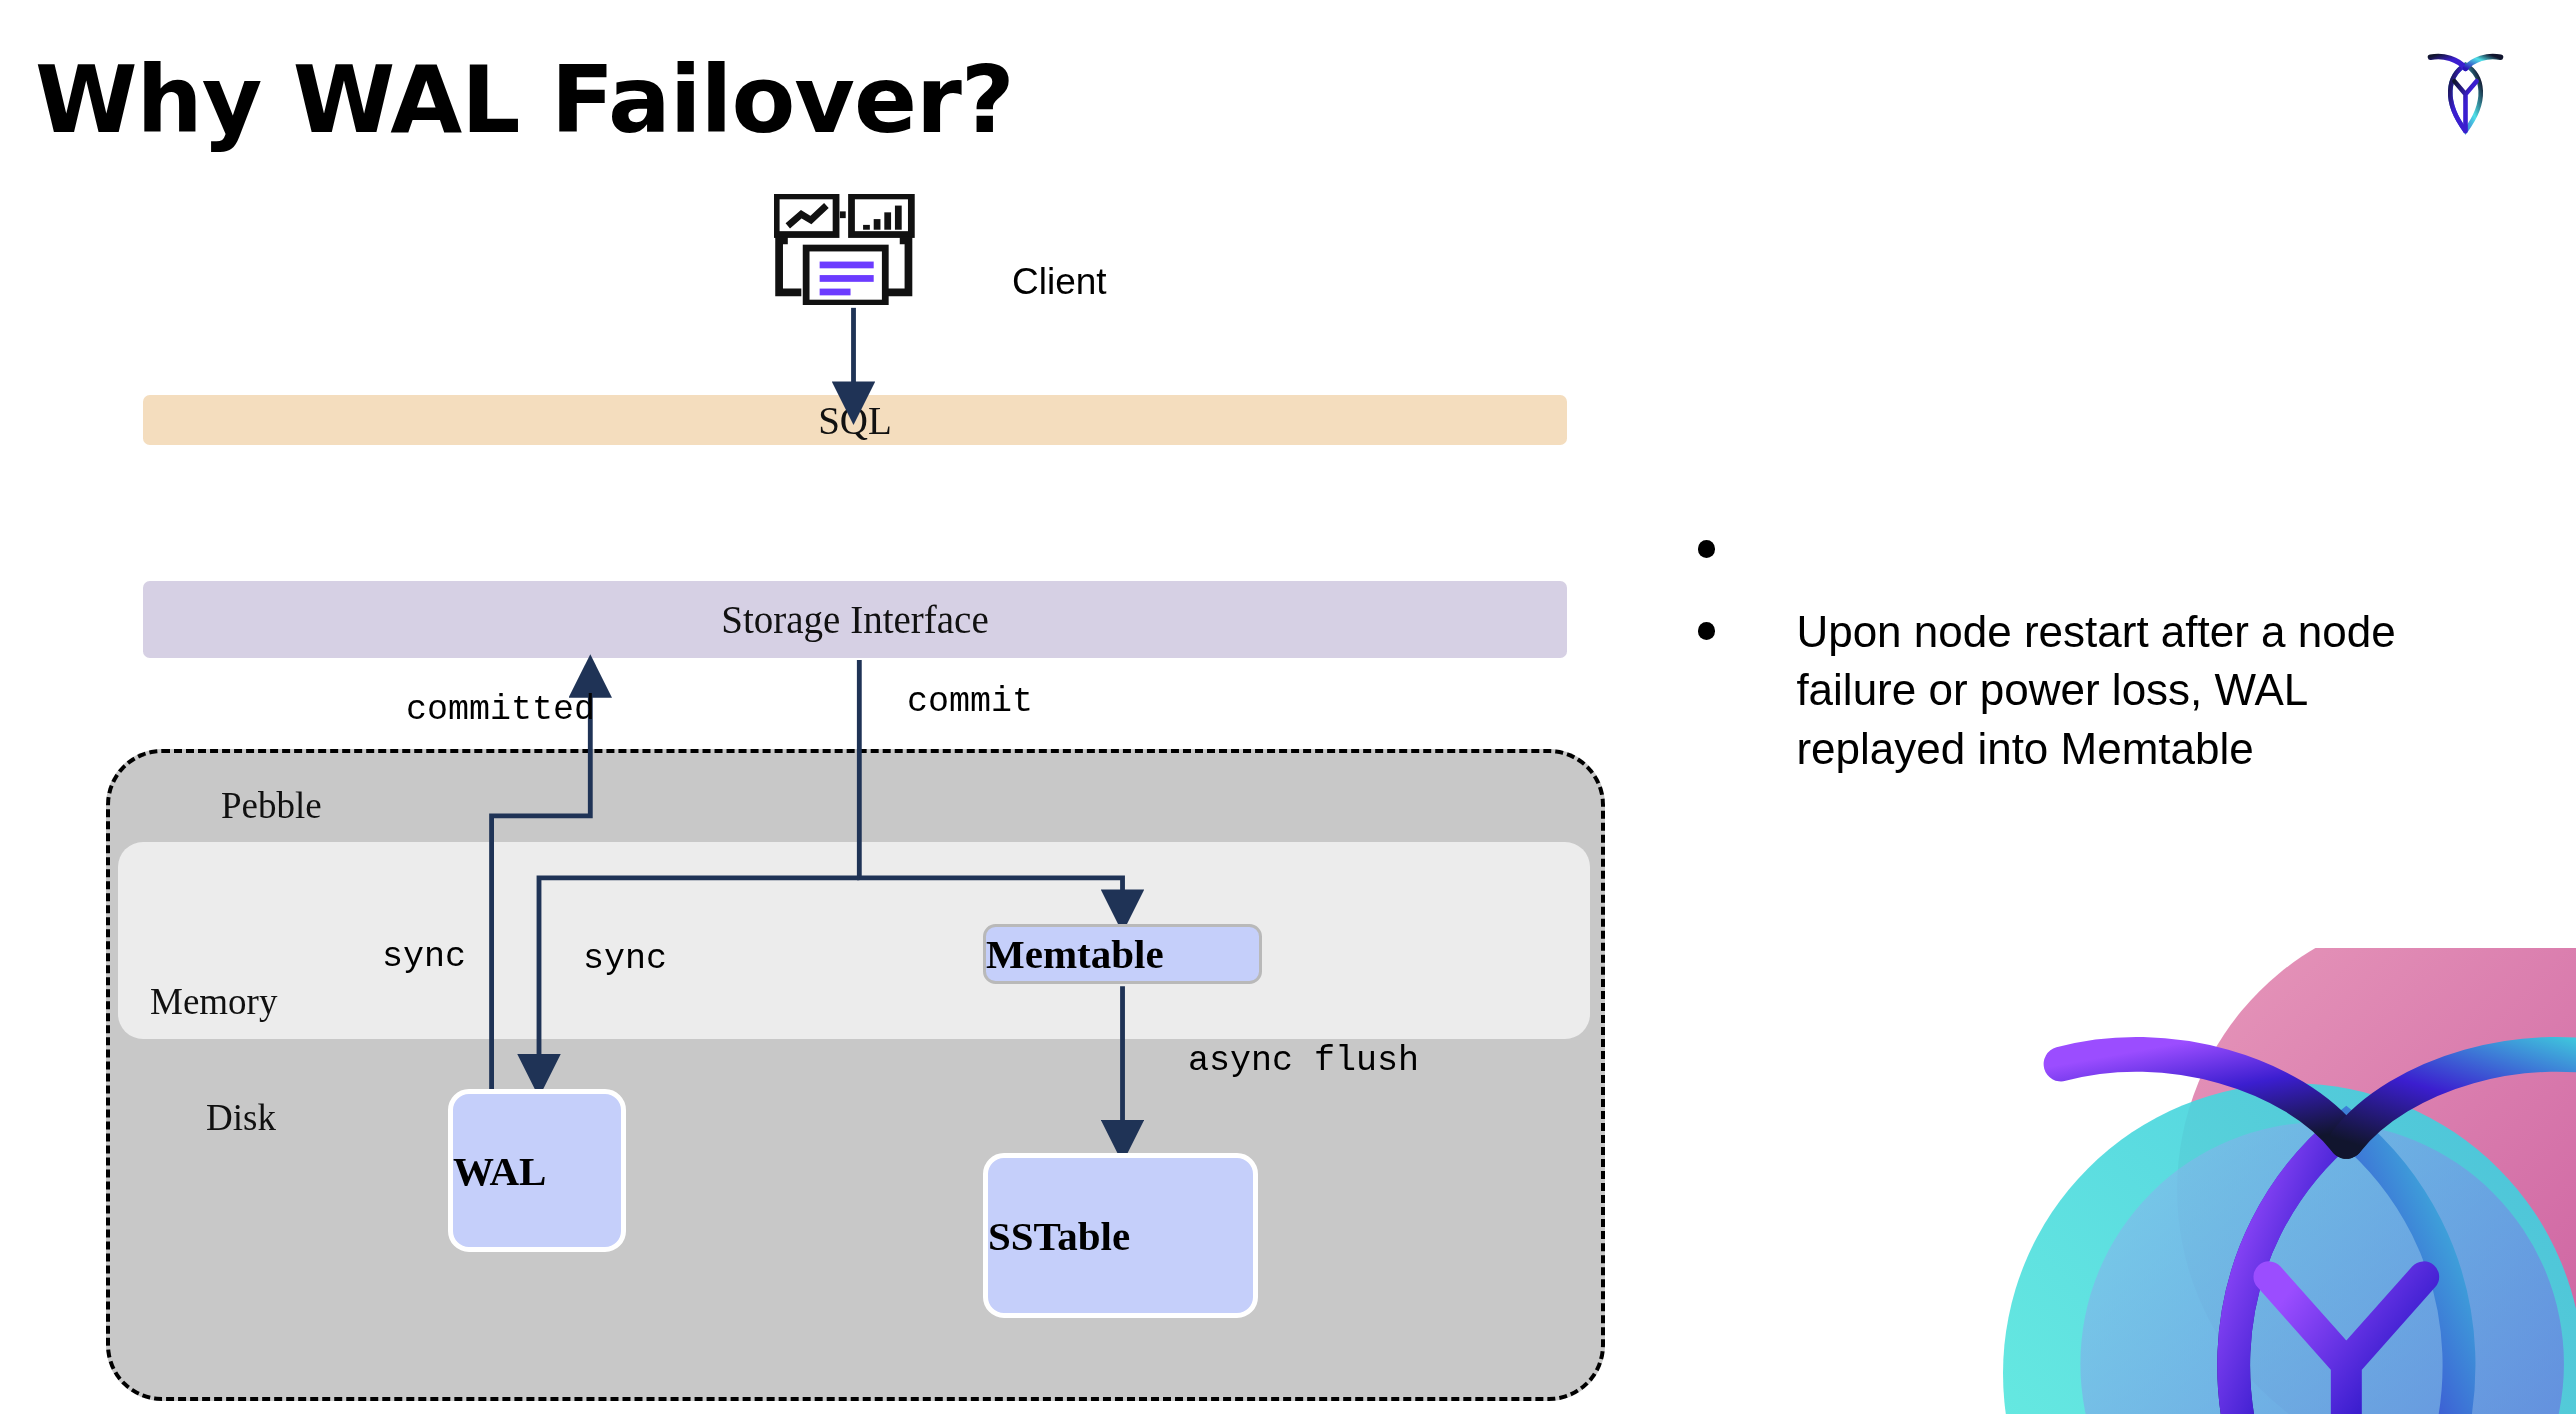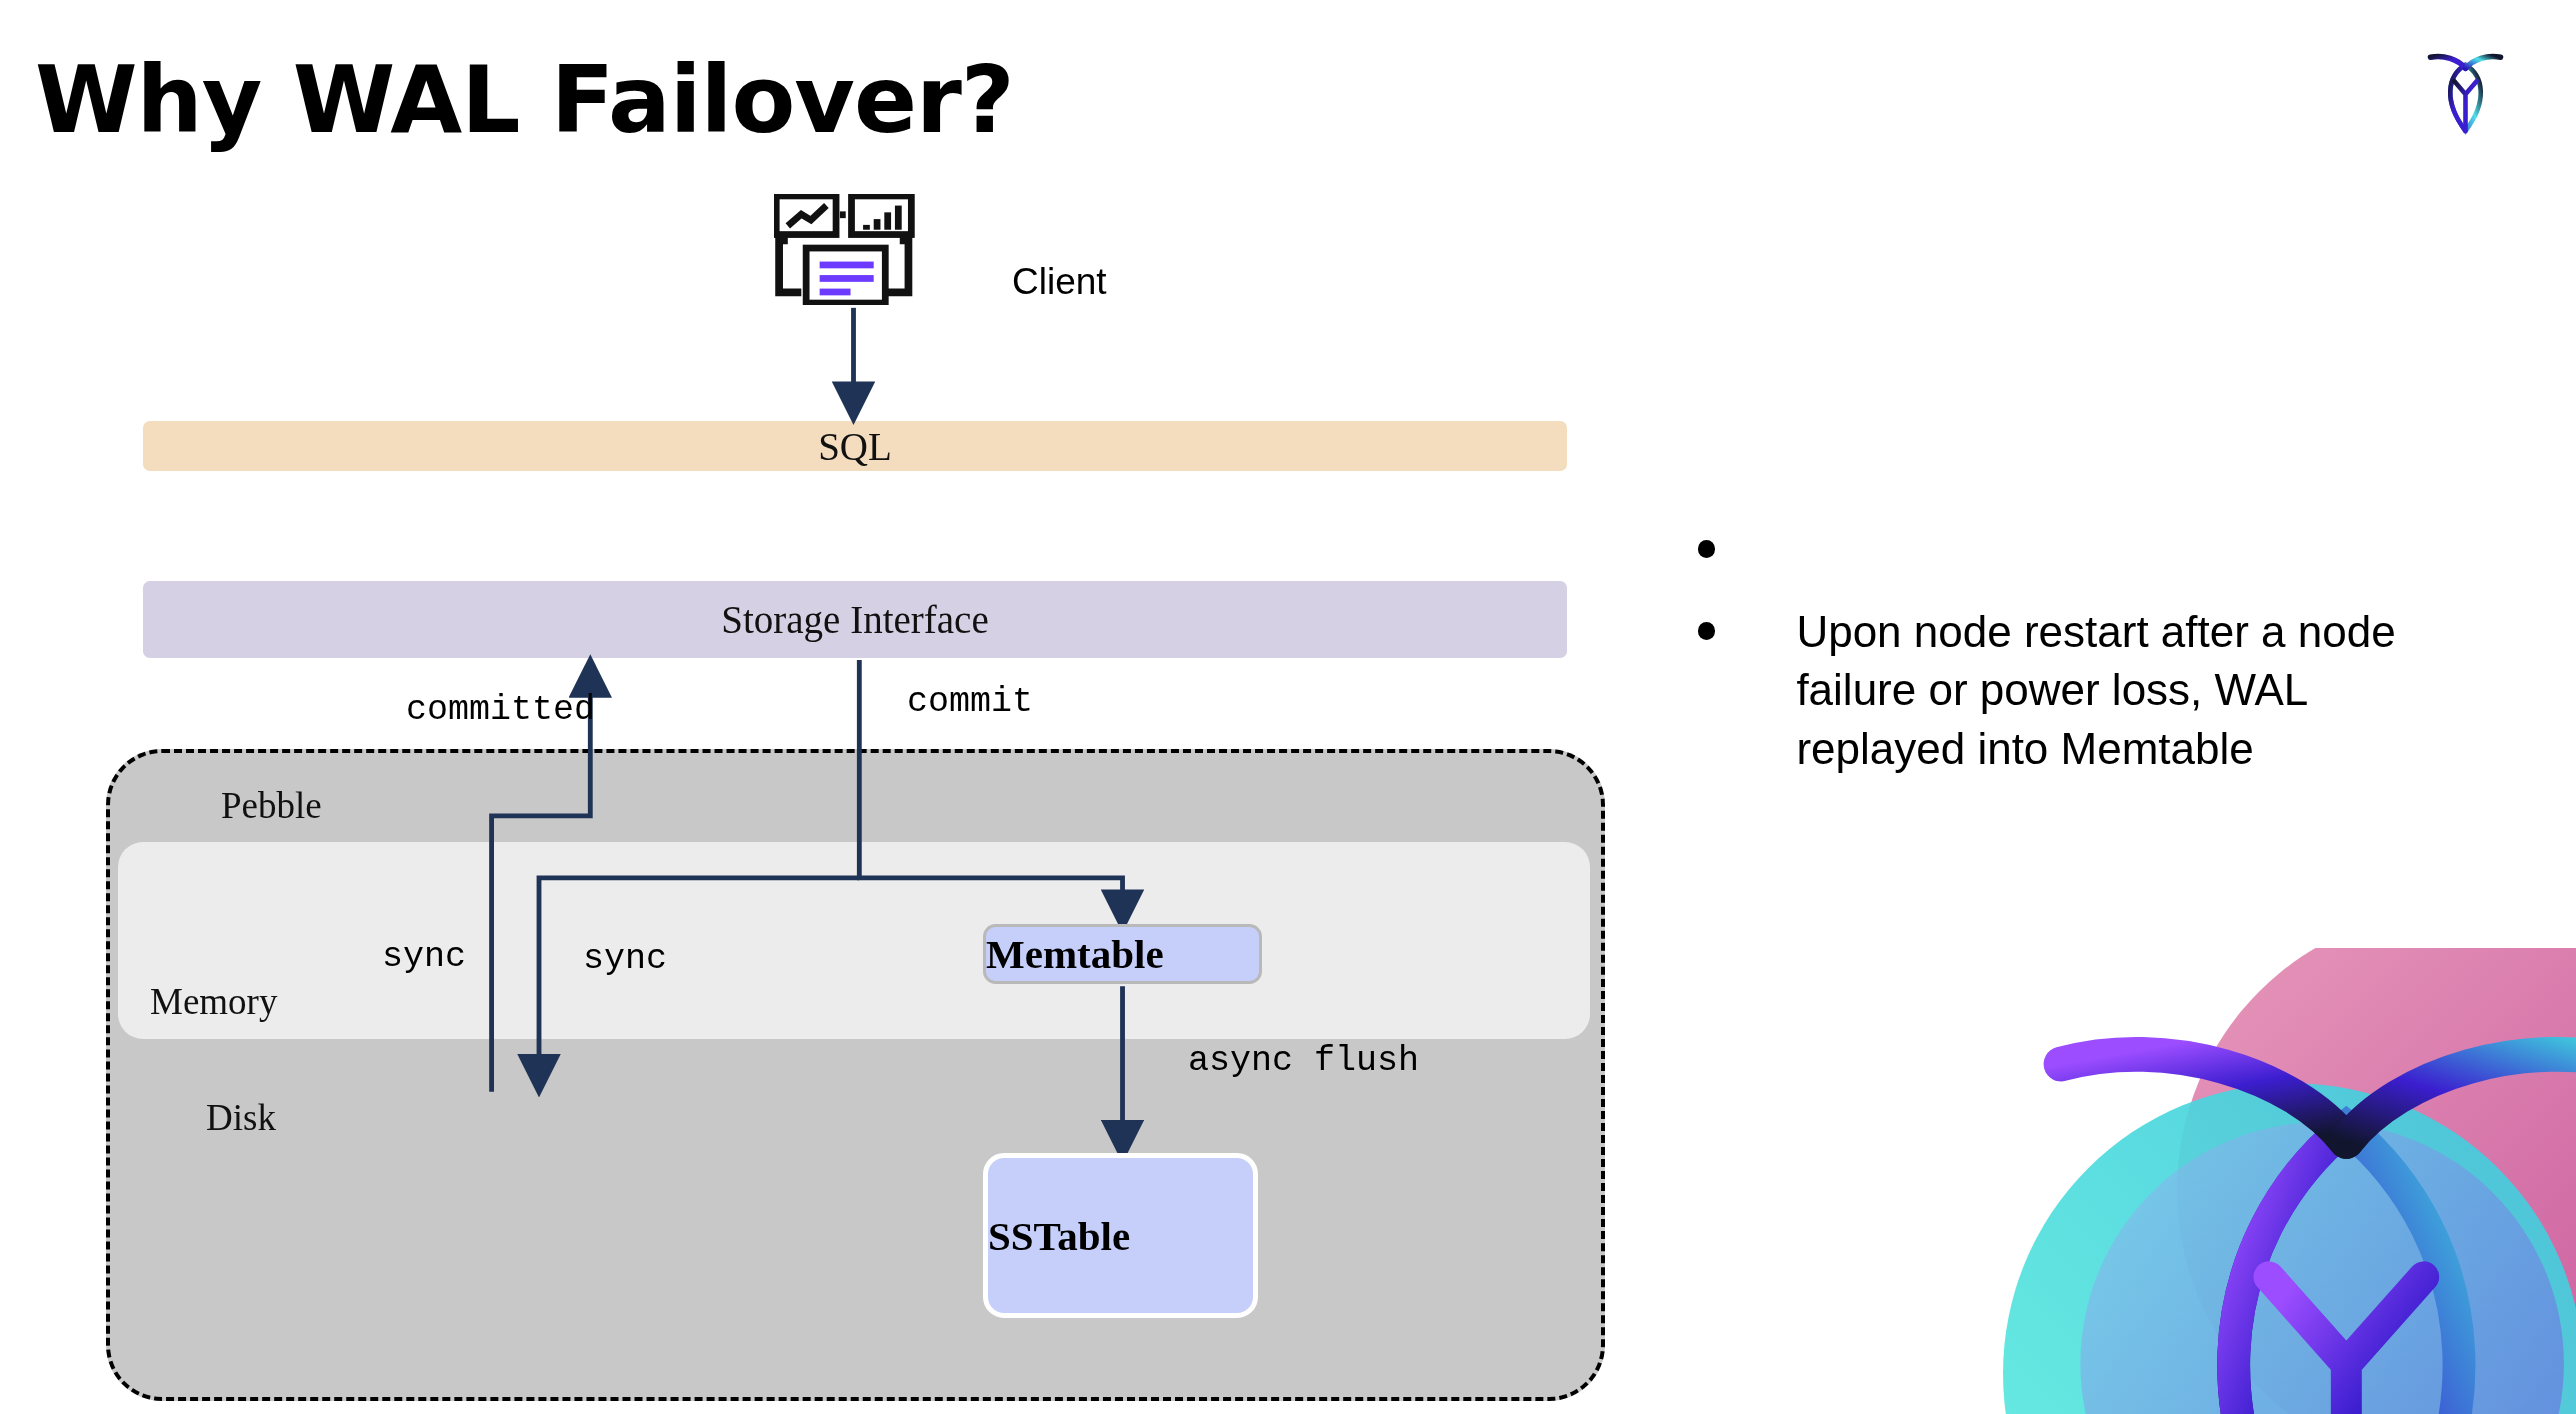--- a/index.html
+++ b/index.html
@@ -39,21 +39,21 @@
   }
 
   
   .bar{
     position:absolute;left:143px;width:1424px;
     border-radius:6.8px;
     display:flex;align-items:center;justify-content:center;
     font-family:"Liberation Serif", serif;
     font-size:39px;color:#111;
   }
-  .bar-sql{top:421px;height:50px;background:#f4ddbe;}
+  .bar-sql{top:395px;height:50px;background:#f4ddbe;}
   .bar-kv {top:504px;height:46px;background:#bedcdc;}
   .bar-si {top:581px;height:77px;background:#d6d0e4;}
 
   
   .pebble{
     position:absolute;left:106px;top:749px;width:1499px;height:652px;
     background:#c8c8c8;
     border:4.8px dashed #000000;
     border-radius:56px;
     box-sizing:border-box;
@@ -239,20 +239,23 @@
 
   <div class="elabel lbl-committed">committed</div>
   <div class="elabel lbl-commit">commit</div>
   <div class="elabel lbl-sync1">sync</div>
   <div class="elabel lbl-sync2">sync</div>
   <div class="elabel lbl-async">async flush</div>
 
   <div class="dbox box-memtable">
     <span>Memtable</span>
   </div>
+  <div class="dbox box-wal">
+    <span>WAL</span>
+  </div>
   <div class="dbox box-sstable">
     <span>SSTable</span>
   </div>
 
   <div class="bullets">
     <div class="bullet-row">
       <span class="bullet-dot"></span>
     </div>
     <div class="bullet-row">
       <span class="bullet-dot"></span>

